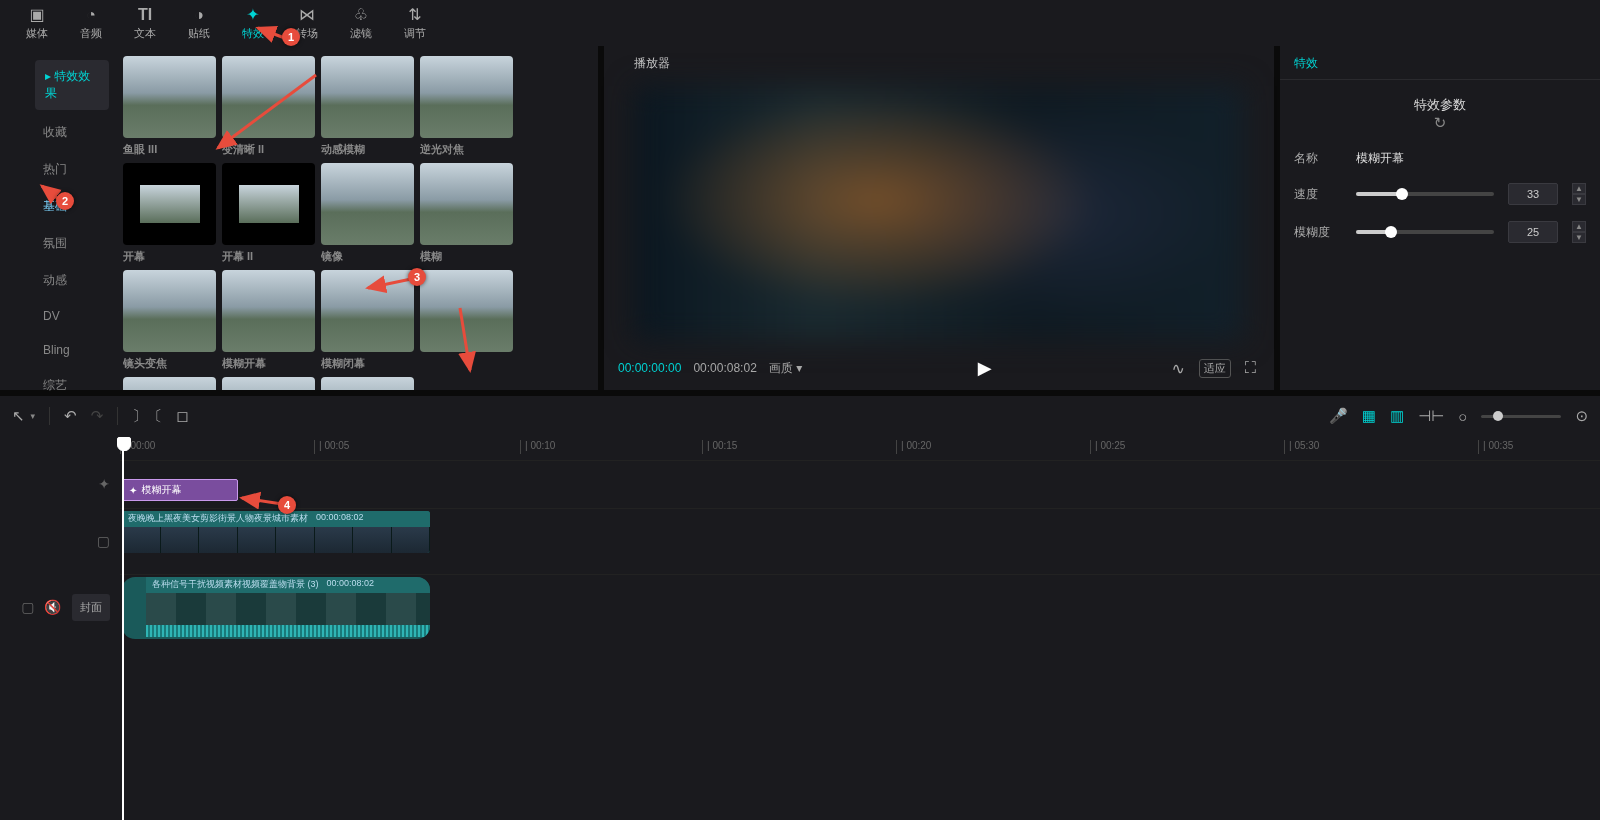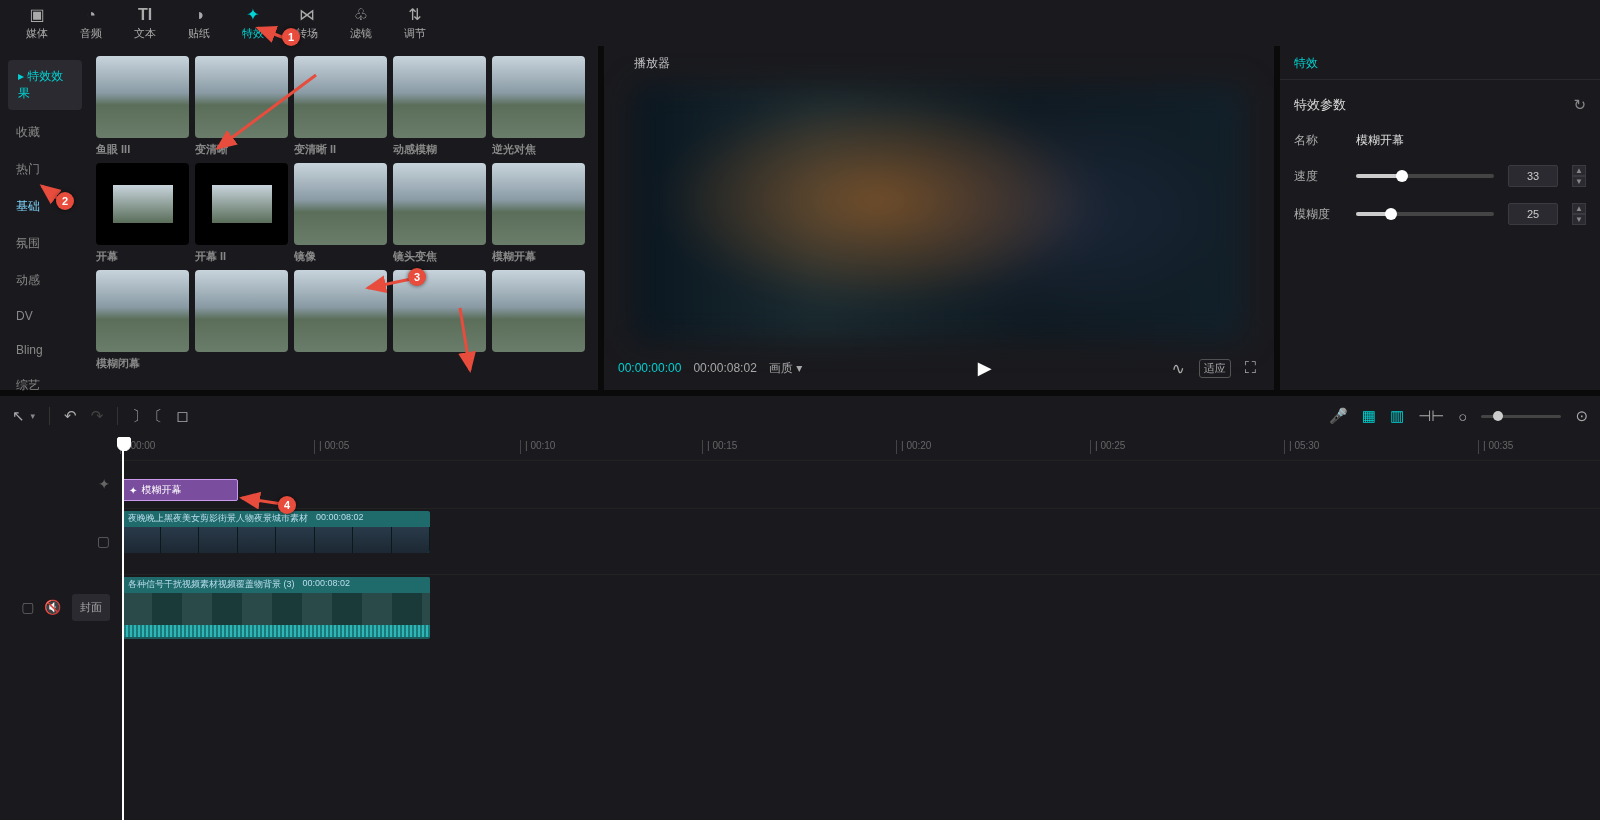--- a/index.html
+++ b/index.html
@@ -9,21 +9,21 @@
 .top-toolbar { height: 46px; background: #1a1a1e; display: flex; align-items: center; padding: 0 10px; gap: 0; }
 .toolbar-item { display: flex; flex-direction: column; align-items: center; justify-content: center; width: 54px; height: 44px; cursor: pointer; color: #aaa; }
 .toolbar-item.active { color: #00d4d4; }
 .toolbar-item .icon { font-size: 16px; margin-bottom: 2px; }
 .toolbar-item .label { font-size: 11px; }
 
 
 .main-area { display: flex; height: 344px; gap: 6px; background: #0a0a0a; }
 
 
-.effects-panel { width: 598px; background: #1a1a1e; display: flex; }
+.effects-panel { width: 598px; background: #1a1a1e; display: flex; padding-left: 27px; }
 .category-sidebar { width: 90px; padding: 10px 0; }
 .category-item { padding: 10px 16px; cursor: pointer; color: #888; font-size: 12px; }
 .category-item.active { color: #00d4d4; background: #2a2a30; margin: 4px 8px; border-radius: 4px; padding: 8px 10px; }
 .category-item.selected { color: #7dd3fc; }
 .effects-grid { flex: 1; padding: 10px 6px; display: flex; flex-wrap: wrap; gap: 6px; align-content: flex-start; overflow: hidden; }
 .effect-item { width: 93px; font-weight: bold; }
 .effect-thumb { width: 93px; height: 82px; background: linear-gradient(180deg, #c8d4dc 0%, #8a9ba5 45%, #5a6e5a 60%, #6a7d6a 100%); border-radius: 4px; cursor: pointer; position: relative; overflow: hidden; }
 .effect-thumb.dark { background: #000; display: flex; align-items: center; justify-content: center; }
 .effect-thumb.dark::before { content:""; width: 60px; height: 38px; background: linear-gradient(180deg, #c8d4dc, #5a6e5a); }
 .effect-thumb.dl { display:flex;align-items:center;justify-content:center; }
@@ -39,21 +39,21 @@
 .time-total { color: #aaa; font-size: 12px; }
 .quality-btn { color: #aaa; font-size: 12px; cursor: pointer; }
 .play-btn { margin: 0 auto; color: #fff; font-size: 18px; cursor: pointer; }
 .player-right-controls { display: flex; gap: 10px; align-items: center; }
 .ctrl-icon { color: #aaa; cursor: pointer; font-size: 14px; border: 1px solid #555; border-radius: 3px; padding: 1px 4px; }
 .ctrl-icon.noborder { border: none; font-size: 16px; }
 
 
 .props-panel { width: 320px; background: #1a1a1e; display: flex; flex-direction: column; }
 .props-tab { color: #00d4d4; height: 34px; line-height: 34px; padding: 0 14px; font-size: 12px; border-bottom: 1px solid #2a2a2e; }
-.props-section-header { display: flex; justify-content: space-between; align-items: center; padding: 16px 14px 10px; font-size: 13px; color: #ddd; }
+.props-section-header { display: flex; justify-content: space-between; align-items: center; padding: 16px 14px 10px; font-size: 13px; color: #ddd; flex-direction: column; }
 .reset-icon { cursor: pointer; color: #888; font-size: 15px; }
 .prop-row { display: flex; align-items: center; padding: 8px 14px; gap: 14px; }
 .prop-label { width: 48px; font-size: 12px; color: #aaa; }
 .prop-value-text { color: #ddd; font-size: 12px; }
 .slider { flex: 1; height: 4px; background: #444; border-radius: 2px; position: relative; cursor: pointer; }
 .slider-fill { height: 100%; background: #ccc; border-radius: 2px; position: relative; }
 .slider-thumb { width: 12px; height: 12px; background: #fff; border-radius: 50%; position: absolute; right: -6px; top: -4px; }
 .num-input { width: 50px; height: 22px; background: #2a2a30; border: 1px solid #3a3a40; color: #ccc; text-align: center; font-size: 11px; border-radius: 2px; display: flex; align-items: center; justify-content: center; }
 .spinner { width: 14px; height: 22px; display: flex; flex-direction: column; }
 .spinner-btn { flex:1; background:#2a2a30; border:1px solid #3a3a40; display:flex;align-items:center;justify-content:center;font-size:8px;color:#888;cursor:pointer; }
@@ -83,21 +83,21 @@
 .playhead::before { content:""; position:absolute; top:-3px; left:-5px; width:12px; height:12px; background:#fff; border-radius: 2px 2px 6px 6px; border:1px solid #fff; }
 
 .track { height: 48px; position: relative; border-top: 1px solid #222; }
 .track.video { height: 66px; }
 .effect-clip { position: absolute; left: 2px; top: 18px; width: 116px; height: 22px; background: #7a4d9e; border: 1px solid #c999ec; border-radius: 2px; display: flex; align-items: center; padding: 0 6px; color: #fff; font-size: 10px; gap: 4px; }
 .video-clip { position: absolute; left: 2px; top: 2px; width: 308px; height: 42px; background: #1f6b6b; border-radius: 3px; overflow: hidden; }
 .video-clip-header { height: 16px; background: #1f6b6b; color: #bde; font-size: 9px; padding: 1px 6px; display: flex; gap: 8px; white-space: nowrap; overflow: hidden; }
 .video-frames { height: 30px; display: flex; }
 .video-frame { flex: 1; background: linear-gradient(180deg, #2a3a4a, #1a252f); border-right: 1px solid #0a1a1a; }
 .audio-wave { height: 12px; background: repeating-linear-gradient(90deg, #2fb5b5 0 2px, #1a7a7a 2px 4px); }
-.overlay-clip { position: absolute; left: 2px; top: 2px; width: 308px; height: 62px; background: #1a5a5a; border-radius: 2px; overflow: hidden; }
+.overlay-clip { position: absolute; left: 2px; top: 2px; width: 308px; height: 62px; background: #1a5a5a; border-radius: 13px; overflow: hidden; padding-left: 24px; }
 
 
 .anno { position: absolute; z-index: 100; pointer-events: none; }
 .anno-dot { width: 18px; height: 18px; background: #e74c3c; border-radius: 50%; color: #fff; font-size: 11px; font-weight: bold; display: flex; align-items: center; justify-content: center; box-shadow: 0 0 4px rgba(0,0,0,0.6); }
 </style>
 </head>
 <body>
 
 <div class="top-toolbar">
   <div class="toolbar-item">
@@ -148,24 +148,20 @@
       <div class="category-item">Bling</div>
       <div class="category-item">综艺</div>
     </div>
     <div class="effects-grid" id="effects-grid">
         <div class="effect-item">
           <div class="effect-thumb"></div>
           <div class="effect-label">鱼眼 III</div>
         </div>
         <div class="effect-item">
           <div class="effect-thumb"></div>
-          <div class="effect-label">变清晰</div>
-        </div>
-        <div class="effect-item">
-          <div class="effect-thumb"></div>
           <div class="effect-label">变清晰 II</div>
         </div>
         <div class="effect-item">
           <div class="effect-thumb"></div>
           <div class="effect-label">动感模糊</div>
         </div>
         <div class="effect-item">
           <div class="effect-thumb"></div>
           <div class="effect-label">逆光对焦</div>
         </div>
@@ -173,20 +169,24 @@
           <div class="effect-thumb dark"></div>
           <div class="effect-label">开幕</div>
         </div>
         <div class="effect-item">
           <div class="effect-thumb dark"></div>
           <div class="effect-label">开幕 II</div>
         </div>
         <div class="effect-item">
           <div class="effect-thumb"></div>
           <div class="effect-label">镜像</div>
+        </div>
+        <div class="effect-item">
+          <div class="effect-thumb"></div>
+          <div class="effect-label">模糊</div>
         </div>
         <div class="effect-item">
           <div class="effect-thumb"></div>
           <div class="effect-label">镜头变焦</div>
         </div>
         <div class="effect-item">
           <div class="effect-thumb"></div>
           <div class="effect-label">模糊开幕</div>
         </div>
         <div class="effect-item">

